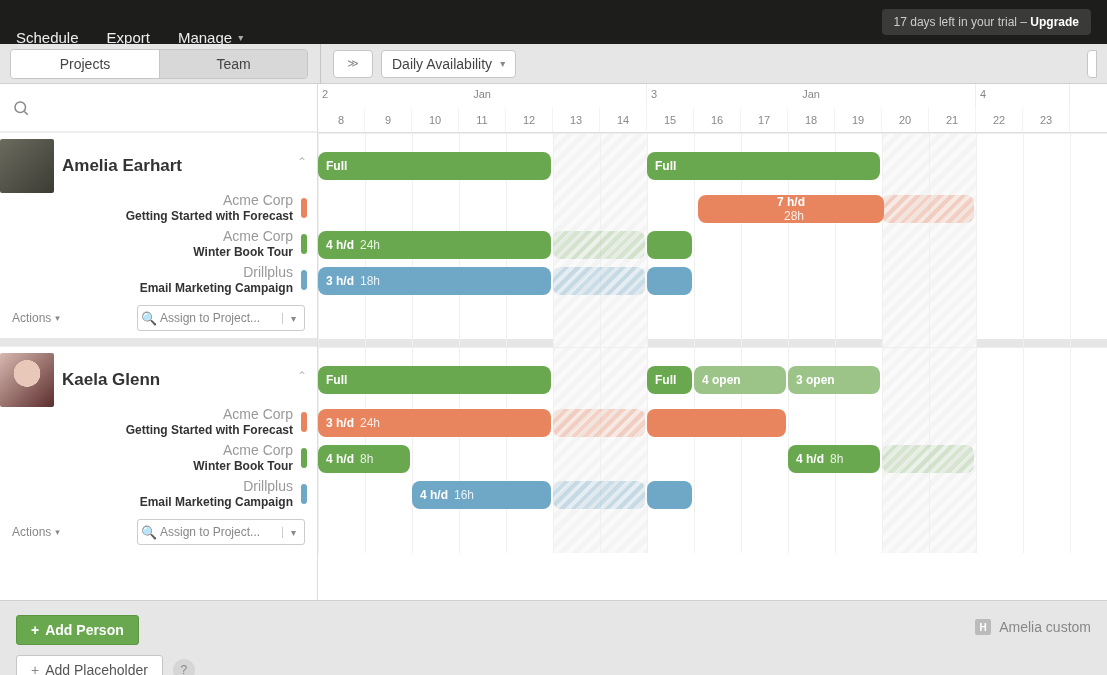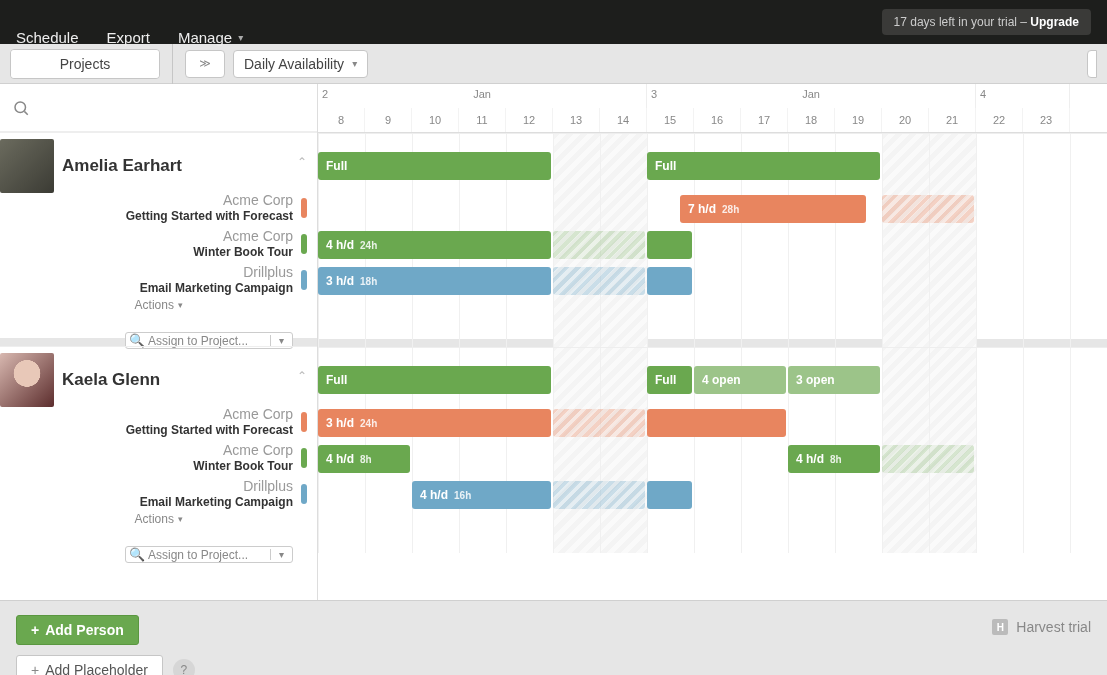--- a/index.html
+++ b/index.html
@@ -53,34 +53,34 @@
   .avatar.a2::after{content:"";position:absolute;inset:6px 10px 0 10px;background:radial-gradient(circle at 50% 30%, #e8c8b8 35%, transparent 36%);}
   .person-name { font-size: 17px; font-weight: 700; color: #333; }
   .collapse-ic { position: absolute; right: 10px; top: 22px; color: #bbb; font-size: 12px; cursor: pointer; }
   
   .assignment-row { height: 36px; display: flex; align-items: center; justify-content: flex-end; padding-right: 10px; position: relative; }
   .assignment-row .pill { width: 6px; height: 20px; border-radius: 3px; margin-left: 8px; flex: none; }
   .assignment-row .txt { text-align: right; line-height: 1.2; }
   .assignment-row .client { font-size: 14px; color: #999; }
   .assignment-row .project { font-size: 12px; color: #333; font-weight: 600; text-align: right; }
   
-  .actions-row { height: 40px; display: flex; align-items: center; padding: 0 24px; gap: 20px; flex-direction: column; }
+  .actions-row { height: 40px; display: flex; align-items: center; padding: 0 12px; gap: 20px; }
   .actions-link { font-size: 12px; color: #888; display: flex; align-items: center; cursor: pointer; }
   .actions-link .chev { font-size: 9px; margin-left: 4px; }
   .assign-select { margin-left: auto; height: 26px; border: 1px solid #ccc; border-radius: 3px; display: flex; align-items: center; width: 168px; background: #fff; cursor: pointer; }
   .assign-select .mag { width: 22px; text-align: center; color: #999; }
   .assign-select .ph { flex: 1; font-size: 12px; color: #888; }
   .assign-select .dd { width: 22px; text-align: center; border-left: 1px solid #ccc; color: #888; font-size: 10px; }
   
   
   .tl-row { height: 36px; position: relative; }
   .tl-person-header-row { height: 58px; position: relative; border-top: 1px solid #eee; }
-  .bar { position: absolute; height: 28px; top: 4px; border-radius: 3px; color: #fff; font-size: 12px; font-weight: 600; display: flex; align-items: center; padding: 0 8px; white-space: nowrap; }
+  .bar { position: absolute; height: 28px; top: 4px; border-radius: 8px; color: #fff; font-size: 12px; font-weight: 600; display: flex; align-items: center; padding: 0 8px; white-space: nowrap; }
   .bar.header { top: 18px; }
-  .bar .sub { font-weight: 700; opacity: 0.85; margin-left: 6px; font-size: 10px; }
+  .bar .sub { font-weight: 400; opacity: 0.85; margin-left: 6px; font-size: 12px; }
   .bar.green { background: #6aa84f; }
   .bar.green-light { background: #9cc489; }
   .bar.orange { background: #e8855f; }
   .bar.blue { background: #6fa8c7; }
   .bar.ghost-green { background: repeating-linear-gradient(135deg, rgba(106,168,79,0.25) 0 4px, rgba(106,168,79,0.1) 4px 8px); }
   .bar.ghost-blue { background: repeating-linear-gradient(135deg, rgba(111,168,199,0.35) 0 4px, rgba(111,168,199,0.15) 4px 8px); }
   .bar.ghost-orange { background: repeating-linear-gradient(135deg, rgba(232,133,95,0.35) 0 4px, rgba(232,133,95,0.15) 4px 8px); }
   
   
   .grid-bg { position: absolute; inset: 0; pointer-events: none; }
@@ -116,20 +116,21 @@
     <span class="chev">▾</span>
   </div>
   <div class="trial-pill">
     <span>17 days left in your trial – </span><b>Upgrade</b>
   </div>
 </div>
 
 <div class="toolbar">
   <div class="seg">
     <button>Projects</button>
+    <button class="active">Team</button>
   </div>
   <div class="sep"></div>
   <div class="btn" style="width:40px;justify-content:center;padding:0;">
     <span style="font-size:11px;color:#888;line-height:1;">≫</span>
   </div>
   <div class="btn">
     <span>Daily Availability</span>
     <span class="chev">▾</span>
   </div>
   <div class="right-edge"></div>
@@ -282,21 +283,21 @@
       <div id="tl-rows">
           <div class="tl-person-header-row">
             <div class="bar green header" style="left: 0px; width: 233px;">
               <span>Full</span>
             </div>
             <div class="bar green header" style="left: 329px; width: 233px;">
               <span>Full</span>
             </div>
           </div>
           <div class="tl-row">
-            <div class="bar orange" style="left: 362px; width: 186px;">
+            <div class="bar orange" style="left: 380px; width: 186px; flex-direction: column;">
               <span>7 h/d</span>
               <span class="sub">28h</span>
             </div>
             <div class="bar ghost-orange" style="left: 564px; width: 92px;"></div>
           </div>
           <div class="tl-row">
             <div class="bar green" style="left: 0px; width: 233px;">
               <span>4 h/d</span>
               <span class="sub">24h</span>
             </div>
@@ -369,15 +370,15 @@
   </div>
   <div class="footer-row">
     <div class="btn-gray">
       <span class="plus">+</span>
       <span>Add Placeholder</span>
     </div>
     <div class="help-circle">?</div>
   </div>
   <div class="harvest-link">
     <span class="h-icon">H</span>
-    <span>Harvest trial</span>
+    <span>Amelia custom</span>
   </div>
 </div>
 
 </body></html>

